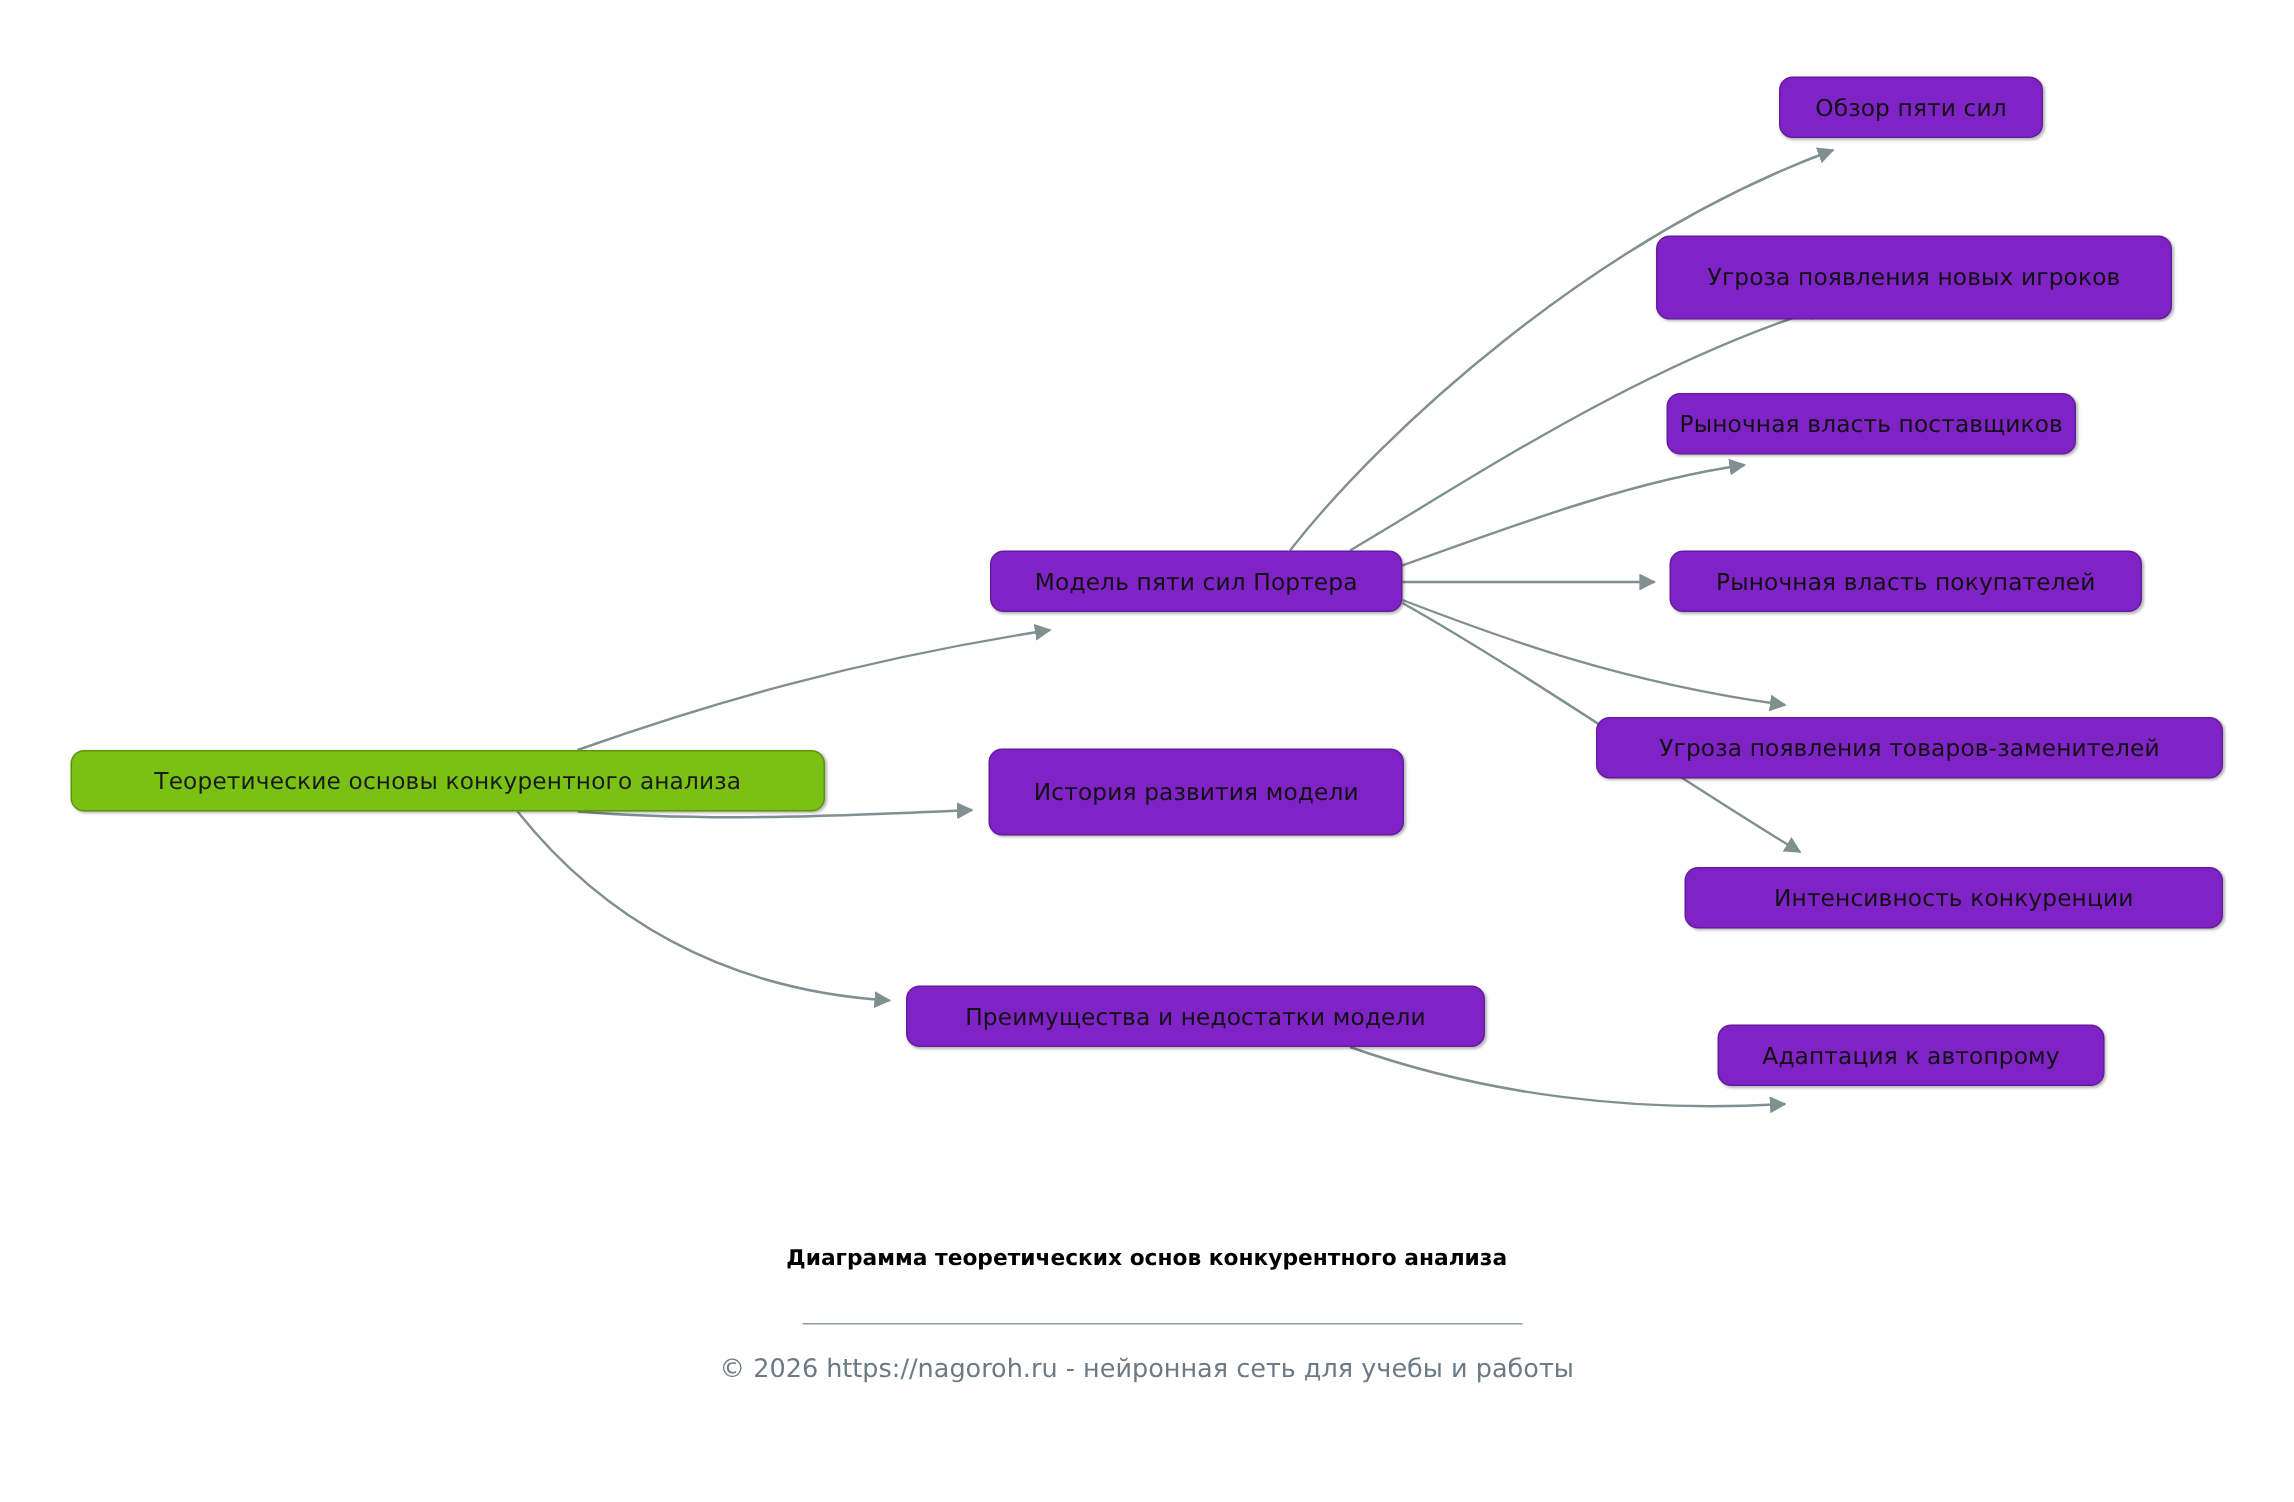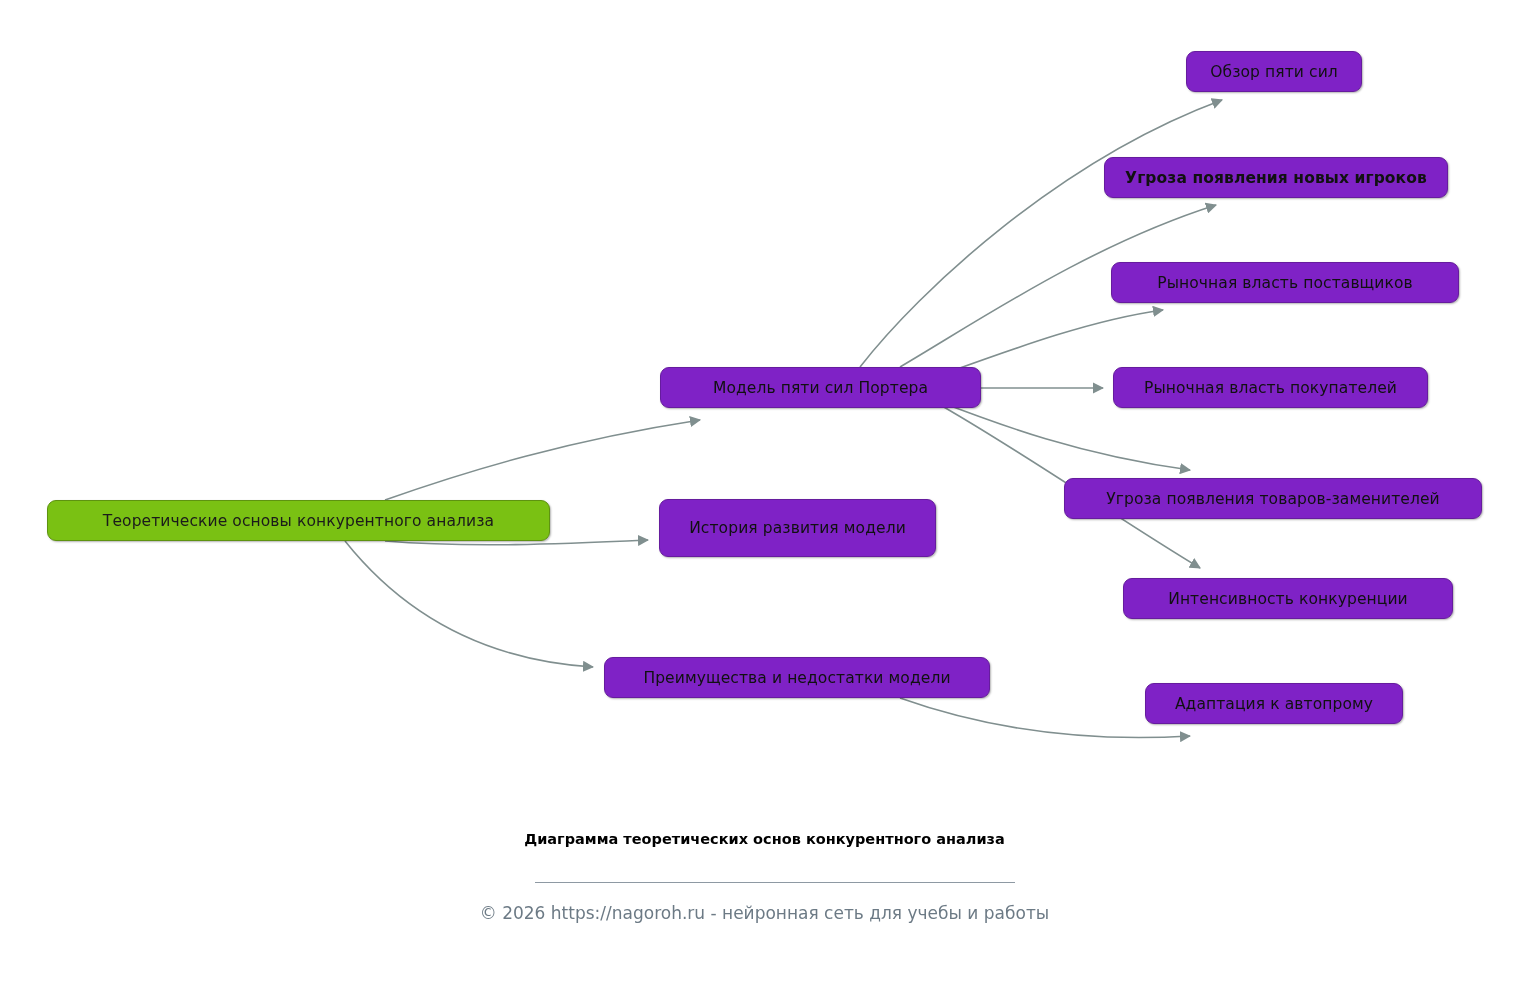--- a/index.html
+++ b/index.html
@@ -97,45 +97,45 @@
         <path d="M 935 400 C 1000 425, 1080 455, 1190 470"></path>
         <path d="M 935 402 C 1020 450, 1120 520, 1200 568"></path>
         <path d="M 900 698 C 990 730, 1090 742, 1190 736"></path>
       </g>
   </svg>
 
   <div id="nodes">
       <div class="node root" style="left: 47px; top: 500px; width: 503px; height: 41px;">
         <span>Теоретические основы конкурентного анализа</span>
       </div>
-      <div class="node main" style="left: 660px; top: 367px; width: 321px; height: 41px;">
+      <div class="node main" style="left: 660px; top: 367px; width: 275px; height: 41px;">
         <span>Модель пяти сил Портера</span>
       </div>
       <div class="node main" style="left: 659px; top: 499px; width: 277px; height: 58px;">
         <span>История развития модели</span>
       </div>
       <div class="node main" style="left: 604px; top: 657px; width: 386px; height: 41px;">
         <span>Преимущества и недостатки модели</span>
       </div>
       <div class="node main" style="left: 1186px; top: 51px; width: 176px; height: 41px;">
         <span>Обзор пяти сил</span>
       </div>
-      <div class="node main" style="left: 1104px; top: 157px; width: 344px; height: 41px; font-weight: bold;">
+      <div class="node main" style="left: 1104px; top: 157px; width: 344px; height: 56px;">
         <span>Угроза появления новых игроков</span>
       </div>
-      <div class="node main" style="left: 1111px; top: 262px; width: 348px; height: 41px;">
+      <div class="node main" style="left: 1111px; top: 262px; width: 273px; height: 41px;">
         <span>Рыночная власть поставщиков</span>
       </div>
       <div class="node main" style="left: 1113px; top: 367px; width: 315px; height: 41px;">
         <span>Рыночная власть покупателей</span>
       </div>
       <div class="node main" style="left: 1064px; top: 478px; width: 418px; height: 41px; text-align: right;">
         <span>Угроза появления товаров-заменителей</span>
       </div>
-      <div class="node main" style="left: 1123px; top: 578px; width: 330px; height: 41px;">
+      <div class="node main" style="left: 1123px; top: 578px; width: 359px; height: 41px;">
         <span>Интенсивность конкуренции</span>
       </div>
       <div class="node main" style="left: 1145px; top: 683px; width: 258px; height: 41px;">
         <span>Адаптация к автопрому</span>
       </div>
     </div>
 
   <div class="caption" style="left:0; top:830px;">
     <span>Диаграмма теоретических основ конкурентного анализа</span>
   </div>

